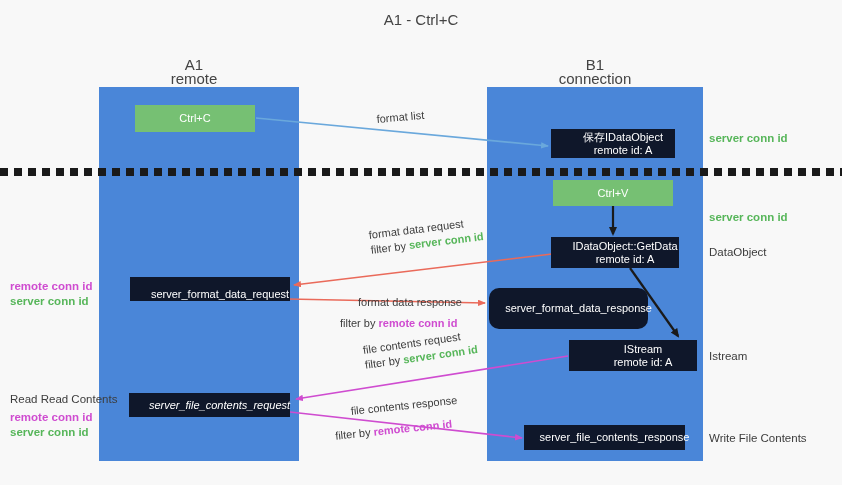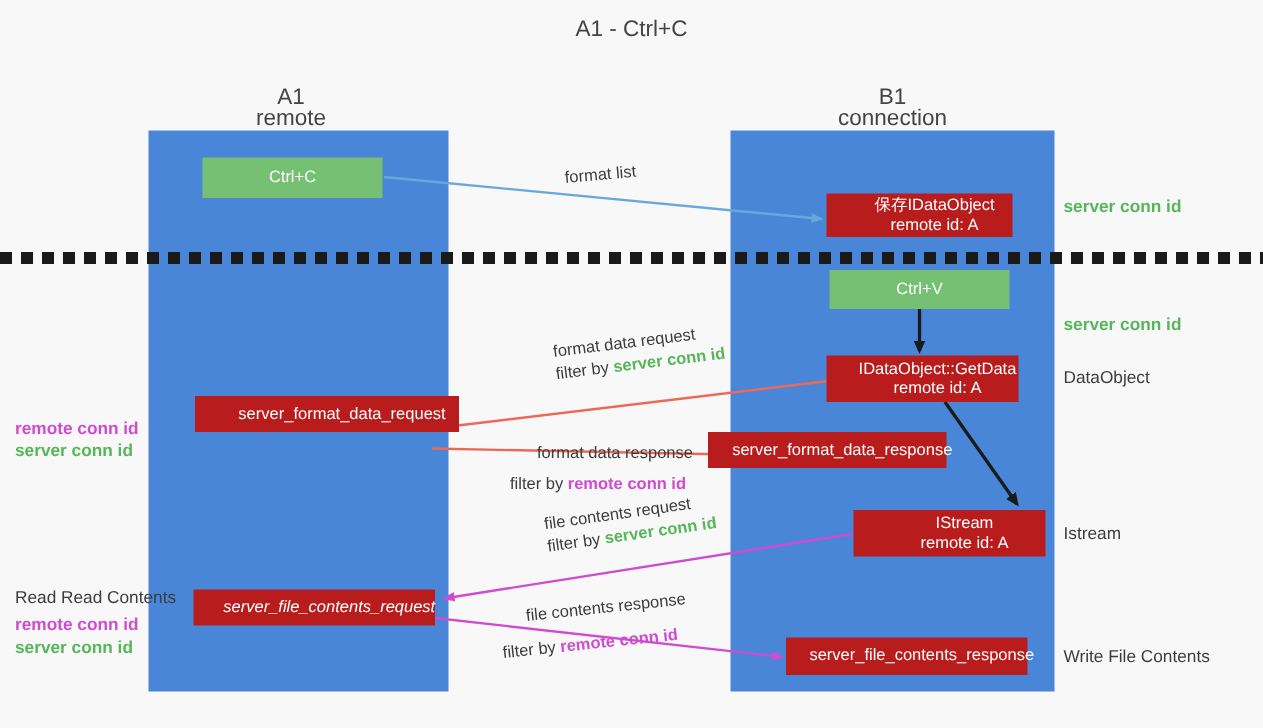--- a/index.html
+++ b/index.html
@@ -30,21 +30,21 @@
   }
 
   
   .box{
     position:absolute;display:flex;flex-direction:column;
     align-items:center;justify-content:center;
     color:#ffffff;font-size:11px;line-height:13px;text-align:center;
     box-sizing:border-box;
   }
   .box.green{background:#76c073;}
-  .box.orange{background:#b91c1c;padding-left:20px;}
+  .box.orange{background:#0f172a;padding-left:20px;}
   .box .l2{display:block;}
 
   
   .side{position:absolute;font-size:11.5px;line-height:15px;}
   .side.dark{color:#3c3c3c;}
   .side.green{color:#57b65a;font-weight:bold;}
   .side.magenta{color:#cf4cd0;font-weight:bold;}
 
   
   .alabel{
@@ -122,25 +122,25 @@
 
   <div class="box green" style="left:553px;top:180px;width:120px;height:26px;">
     <span>Ctrl+V</span>
   </div>
 
   <div class="box orange" style="left:551px;top:237px;width:128px;height:31px;">
     <span>IDataObject::GetData</span>
     <span class="l2">remote id: A</span>
   </div>
 
-  <div class="box orange" style="left:130px;top:264px;width:176px;height:24px;">
+  <div class="box orange" style="left:130px;top:277px;width:160px;height:24px;justify-content:flex-end;">
     <span>server_format_data_request</span>
   </div>
 
-  <div class="box orange" style="left:472px;top:288px;width:159px;height:24px;">
+  <div class="box orange" style="left:489px;top:288px;width:159px;height:41px;border-radius:10px;">
     <span>server_format_data_response</span>
   </div>
 
   <div class="box orange" style="left:569px;top:340px;width:128px;height:31px;">
     <span>IStream</span>
     <span class="l2">remote id: A</span>
   </div>
 
   <div class="box orange" style="left:129px;top:393px;width:161px;height:24px;font-style:italic;">
     <span>server_file_contents_request</span>

